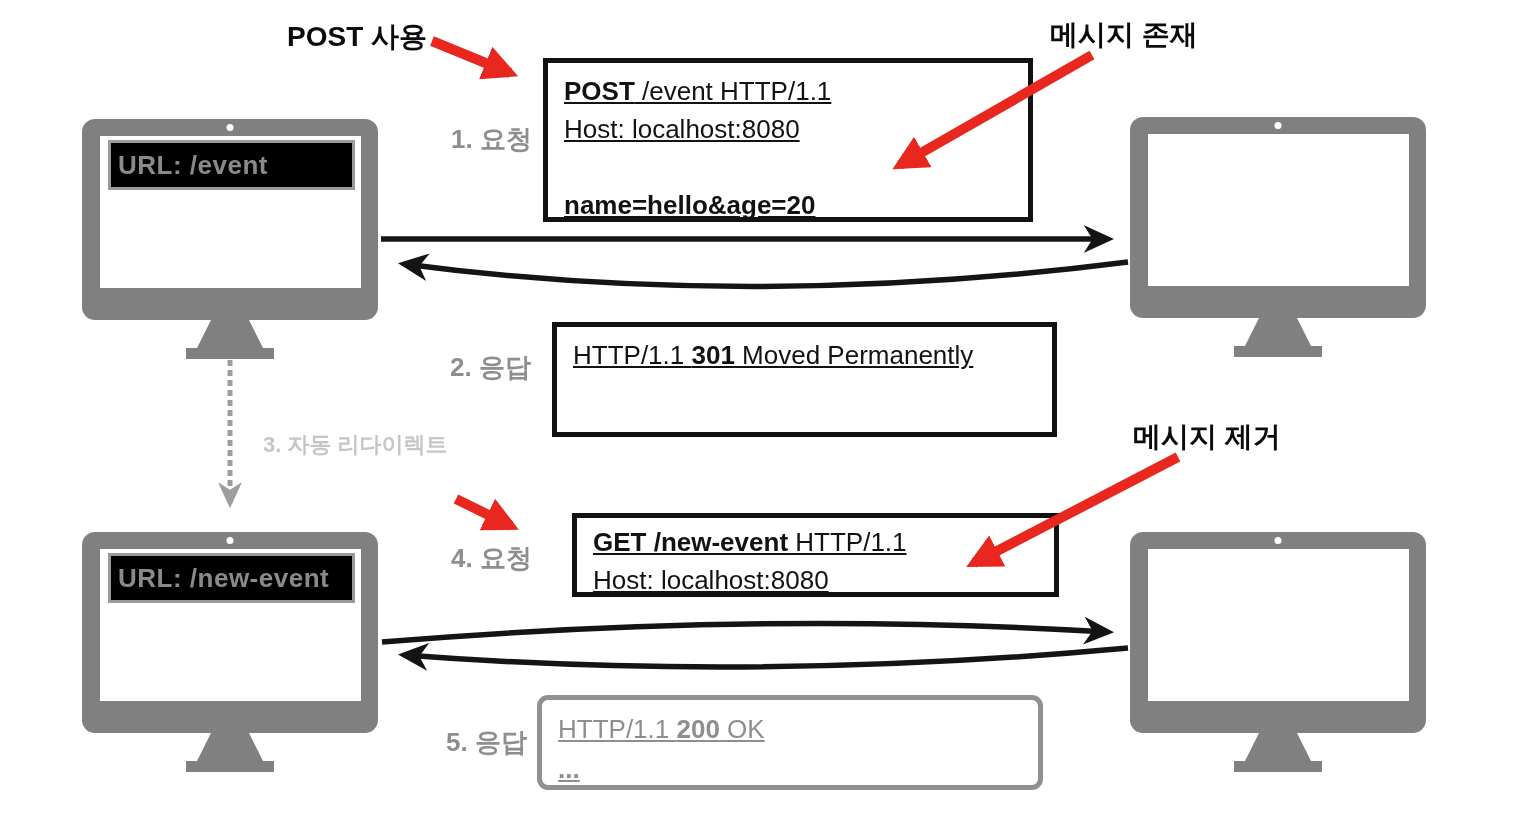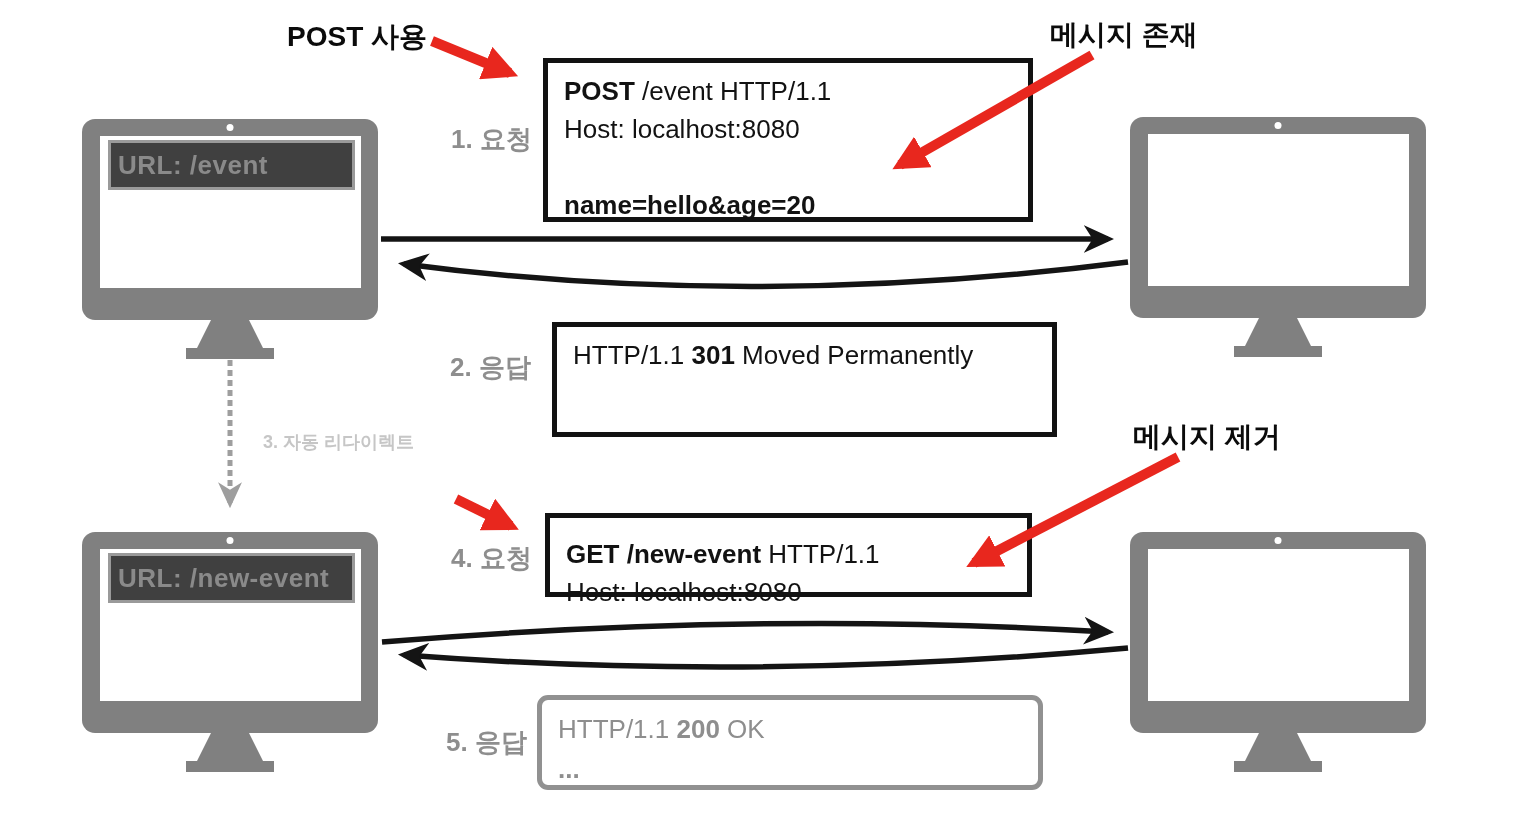--- a/index.html
+++ b/index.html
@@ -14,32 +14,32 @@
   body{font-family:"Liberation Sans","DejaVu Sans",sans-serif;}
   .canvas{position:relative;width:1518px;height:835px;background:#fff;overflow:hidden;}
 
   
   .monitor{position:absolute;width:296px;height:245px;}
   .mon-body{position:absolute;left:0;top:0;width:296px;height:201px;background:var(--monitor-gray);border-radius:13px;}
   .mon-camera{position:absolute;left:50%;top:5px;transform:translateX(-50%);width:7px;height:7px;border-radius:50%;background:#fff;}
   .mon-screen{position:absolute;left:18px;top:17px;right:17px;bottom:32px;background:#fff;}
   .mon-neck{position:absolute;left:50%;top:200px;transform:translateX(-50%);width:66px;height:29px;background:var(--monitor-gray);clip-path:polygon(22% 0,78% 0,100% 100%,0% 100%);}
   .mon-base{position:absolute;left:50%;top:229px;transform:translateX(-50%);width:88px;height:11px;background:var(--monitor-gray);}
-  .url-bar{position:absolute;left:8px;top:4px;right:6px;height:44px;border:3px solid #9a9a9a;display:flex;align-items:center;padding-left:7px;color:#8a8a8a;font-weight:700;font-size:26px;letter-spacing:.5px;background:#404040;}
+  .url-bar{position:absolute;left:8px;top:4px;right:6px;height:44px;border:3px solid #9a9a9a;display:flex;align-items:center;padding-left:7px;color:#8a8a8a;font-weight:700;font-size:26px;letter-spacing:.5px;background:#000000;}
 
   
   .msgbox{position:absolute;box-sizing:border-box;border:5px solid var(--ink-black);background:#fff;padding:9px 16px;font-size:26px;line-height:38px;color:var(--ink-black);font-weight:500;}
-  .msgbox .msg-line{white-space:pre-wrap;}
+  .msgbox .msg-line{white-space:pre-wrap;text-decoration:underline;}
   .msgbox .b{font-weight:800;}
   .msgbox .spacer{height:38px;}
   .msgbox.gray{border-color:var(--box-gray);color:var(--label-gray);border-radius:11px;}
 
   
   .step{position:absolute;font-size:26px;font-weight:700;color:var(--label-gray);white-space:nowrap;}
-  .step.light{color:var(--light-gray);font-size:18px;}
+  .step.light{color:var(--light-gray);font-size:22px;}
   .annot{position:absolute;font-size:28px;font-weight:800;color:#0b0b0b;white-space:nowrap;}
 
   
   svg.arrows{position:absolute;left:0;top:0;width:1518px;height:835px;pointer-events:none;}
 </style>
 </head>
 <body>
 
 <div class="canvas">
 
@@ -91,21 +91,21 @@
     <div class="msg-line"><span class="b">POST</span><span> /event HTTP/1.1</span></div>
     <div class="msg-line">Host: localhost:8080</div>
     <div class="spacer"></div>
     <div class="msg-line b">name=hello&amp;age=20</div>
   </div>
 
   <div class="msgbox" style="left:552px;top:322px;width:505px;height:115px">
     <div class="msg-line"><span>HTTP/1.1 </span><span class="b">301</span><span> Moved Permanently</span></div>
   </div>
 
-  <div class="msgbox" style="left:545px;top:513px;width:487px;height:84px;padding-top:17px">
+  <div class="msgbox" style="left:572px;top:513px;width:487px;height:84px;padding-top:5px">
     <div class="msg-line"><span class="b">GET /new-event</span><span> HTTP/1.1</span></div>
     <div class="msg-line">Host: localhost:8080</div>
   </div>
 
   <div class="msgbox gray" style="left:537px;top:695px;width:506px;height:95px;line-height:40px">
     <div class="msg-line"><span>HTTP/1.1 </span><span class="b">200</span><span> OK</span></div>
     <div class="msg-line b">...</div>
   </div>
 
   <div class="step" style="left:451px;top:122px">1. 요청</div>

